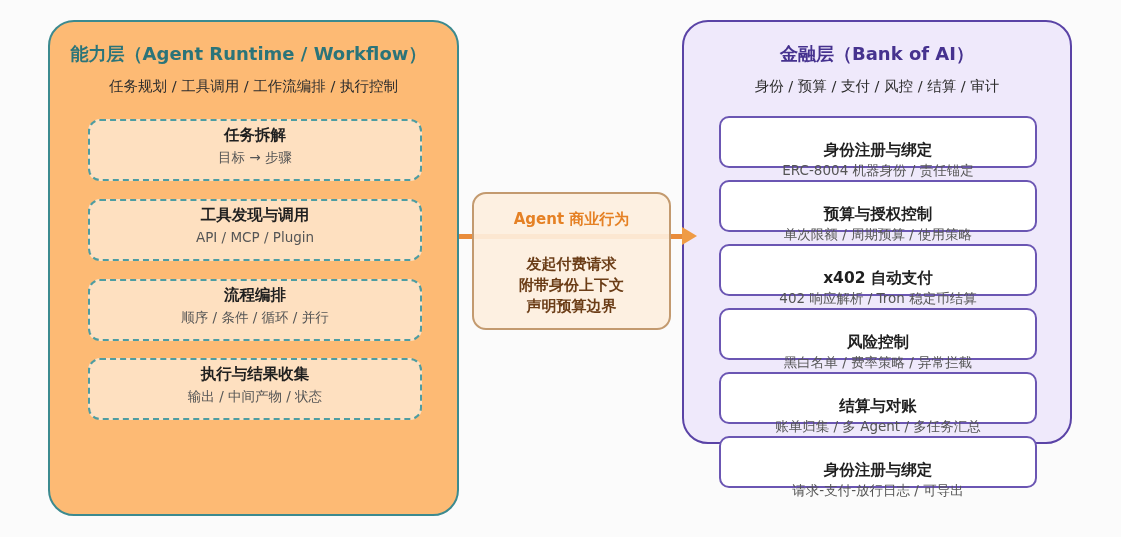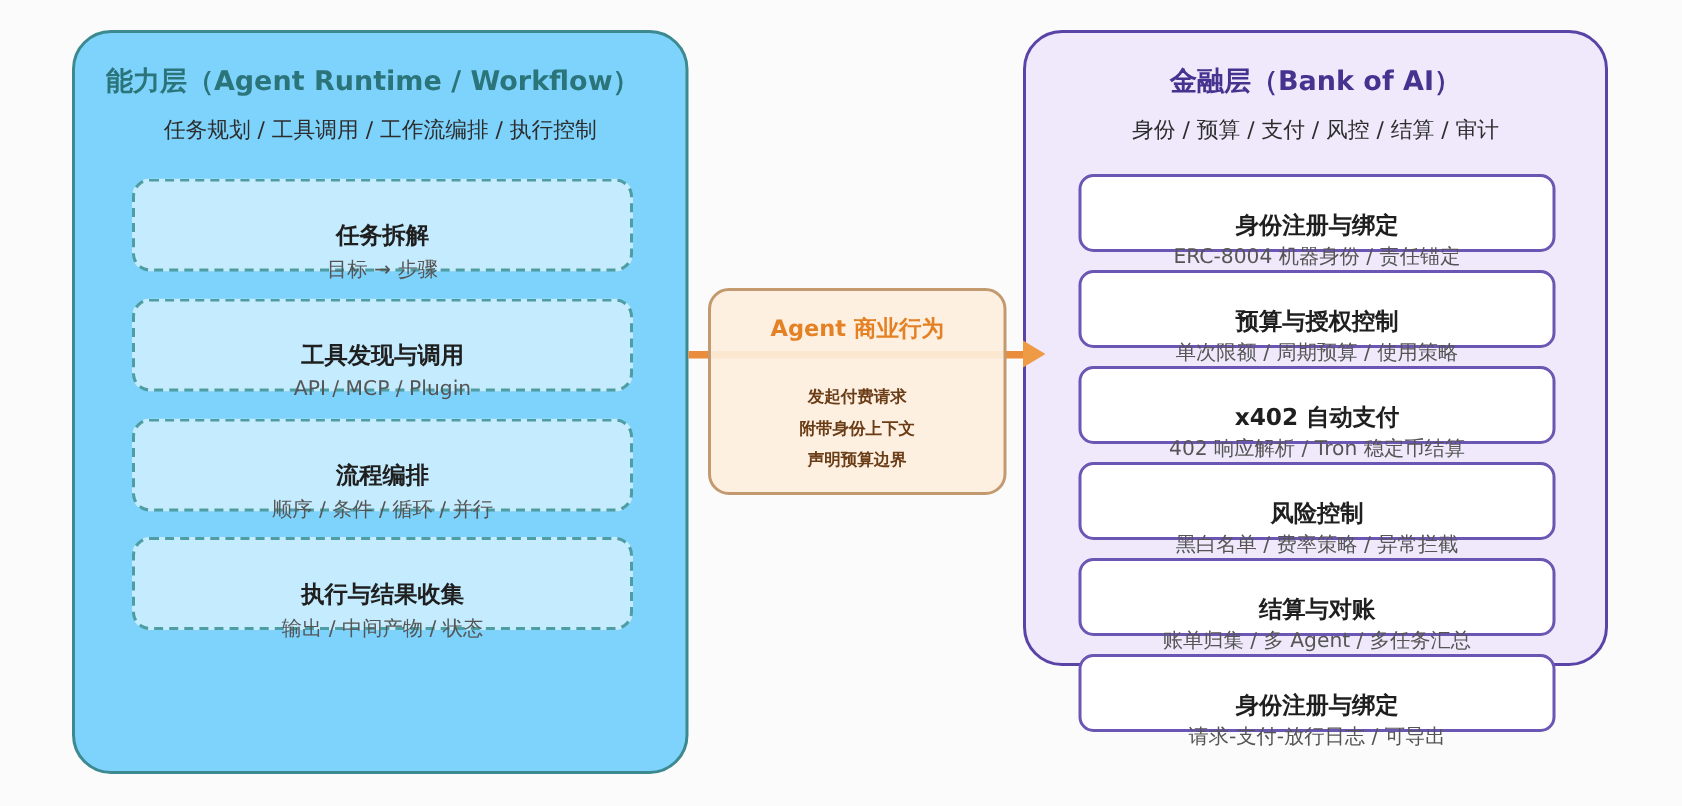--- a/index.html
+++ b/index.html
@@ -6,21 +6,21 @@
   body {
     width: 1121px; height: 537px; position: relative; overflow: hidden;
     background: #fbfbfb;
     font-family: "DejaVu Sans", "Liberation Sans", sans-serif;
   }
   .panel {
     position: absolute; box-sizing: border-box; border-radius: 26px;
   }
   .panel-left {
     left: 48px; top: 20px; width: 411px; height: 496px;
-    background: #7dd3fc; border: 2.5px solid #3c8a8f;
+    background: #fdba74; border: 2.5px solid #3c8a8f;
   }
   .panel-right {
     left: 682px; top: 20px; width: 390px; height: 424px;
     background: #efe9fb; border: 2.5px solid #5a43a6;
   }
   .panel-title {
     position: absolute; left: 0; right: 0; text-align: center;
     font-weight: bold; font-size: 18px; top: 20px; white-space: nowrap;
   }
   .panel-left .panel-title { color: #2b7479; left: -10px; }
@@ -38,21 +38,21 @@
     border: 2px dashed #4e9da2; border-radius: 12px;
     background: rgba(255,255,255,0.55);
   }
   .card-solid {
     left: 35px; width: 318px; height: 52px;
     border: 2px solid #6b56b3; border-radius: 10px;
   }
   .card-title {
     font-weight: bold; font-size: 15.5px; color: #1f1f1f;
   }
-  .card-dashed .card-title { margin-top: 26px; }
+  .card-dashed .card-title { margin-top: 4px; }
   .card-solid .card-title { margin-top: 22px; }
   .card-desc { font-size: 13.5px; color: #555; margin-top: 3px; }
   .card-solid .card-desc { margin-top: 1px; text-align: center; }
 
   .arrow-line {
     position: absolute; left: 459px; top: 234px; width: 225px; height: 5px;
     background: #e98c3b;
   }
   .arrow-head {
     position: absolute; left: 682px; top: 227px; width: 0; height: 0;
@@ -63,21 +63,21 @@
     position: absolute; left: 472px; top: 192px; width: 199px; height: 138px;
     box-sizing: border-box; border: 2px solid #c39a6f; border-radius: 14px;
     background: rgba(253, 239, 222, 0.92); text-align: center;
   }
   .middle-title {
     position: absolute; left: 0; right: 0; top: 16px;
     font-weight: bold; font-size: 15px; color: #e58125;
   }
   .middle-lines {
     position: absolute; left: 0; right: 0; top: 60px;
-    font-weight: bold; font-size: 11px; color: #6b3d17; line-height: 21px;
+    font-weight: bold; font-size: 15px; color: #6b3d17; line-height: 21px;
   }
   .middle-lines div { white-space: nowrap; }
 </style>
 </head>
 <body>
 
 <div class="panel panel-left">
   <div class="panel-title">能力层（Agent Runtime / Workflow）</div>
   <div class="panel-sub">任务规划 / 工具调用 / 工作流编排 / 执行控制</div>
 

